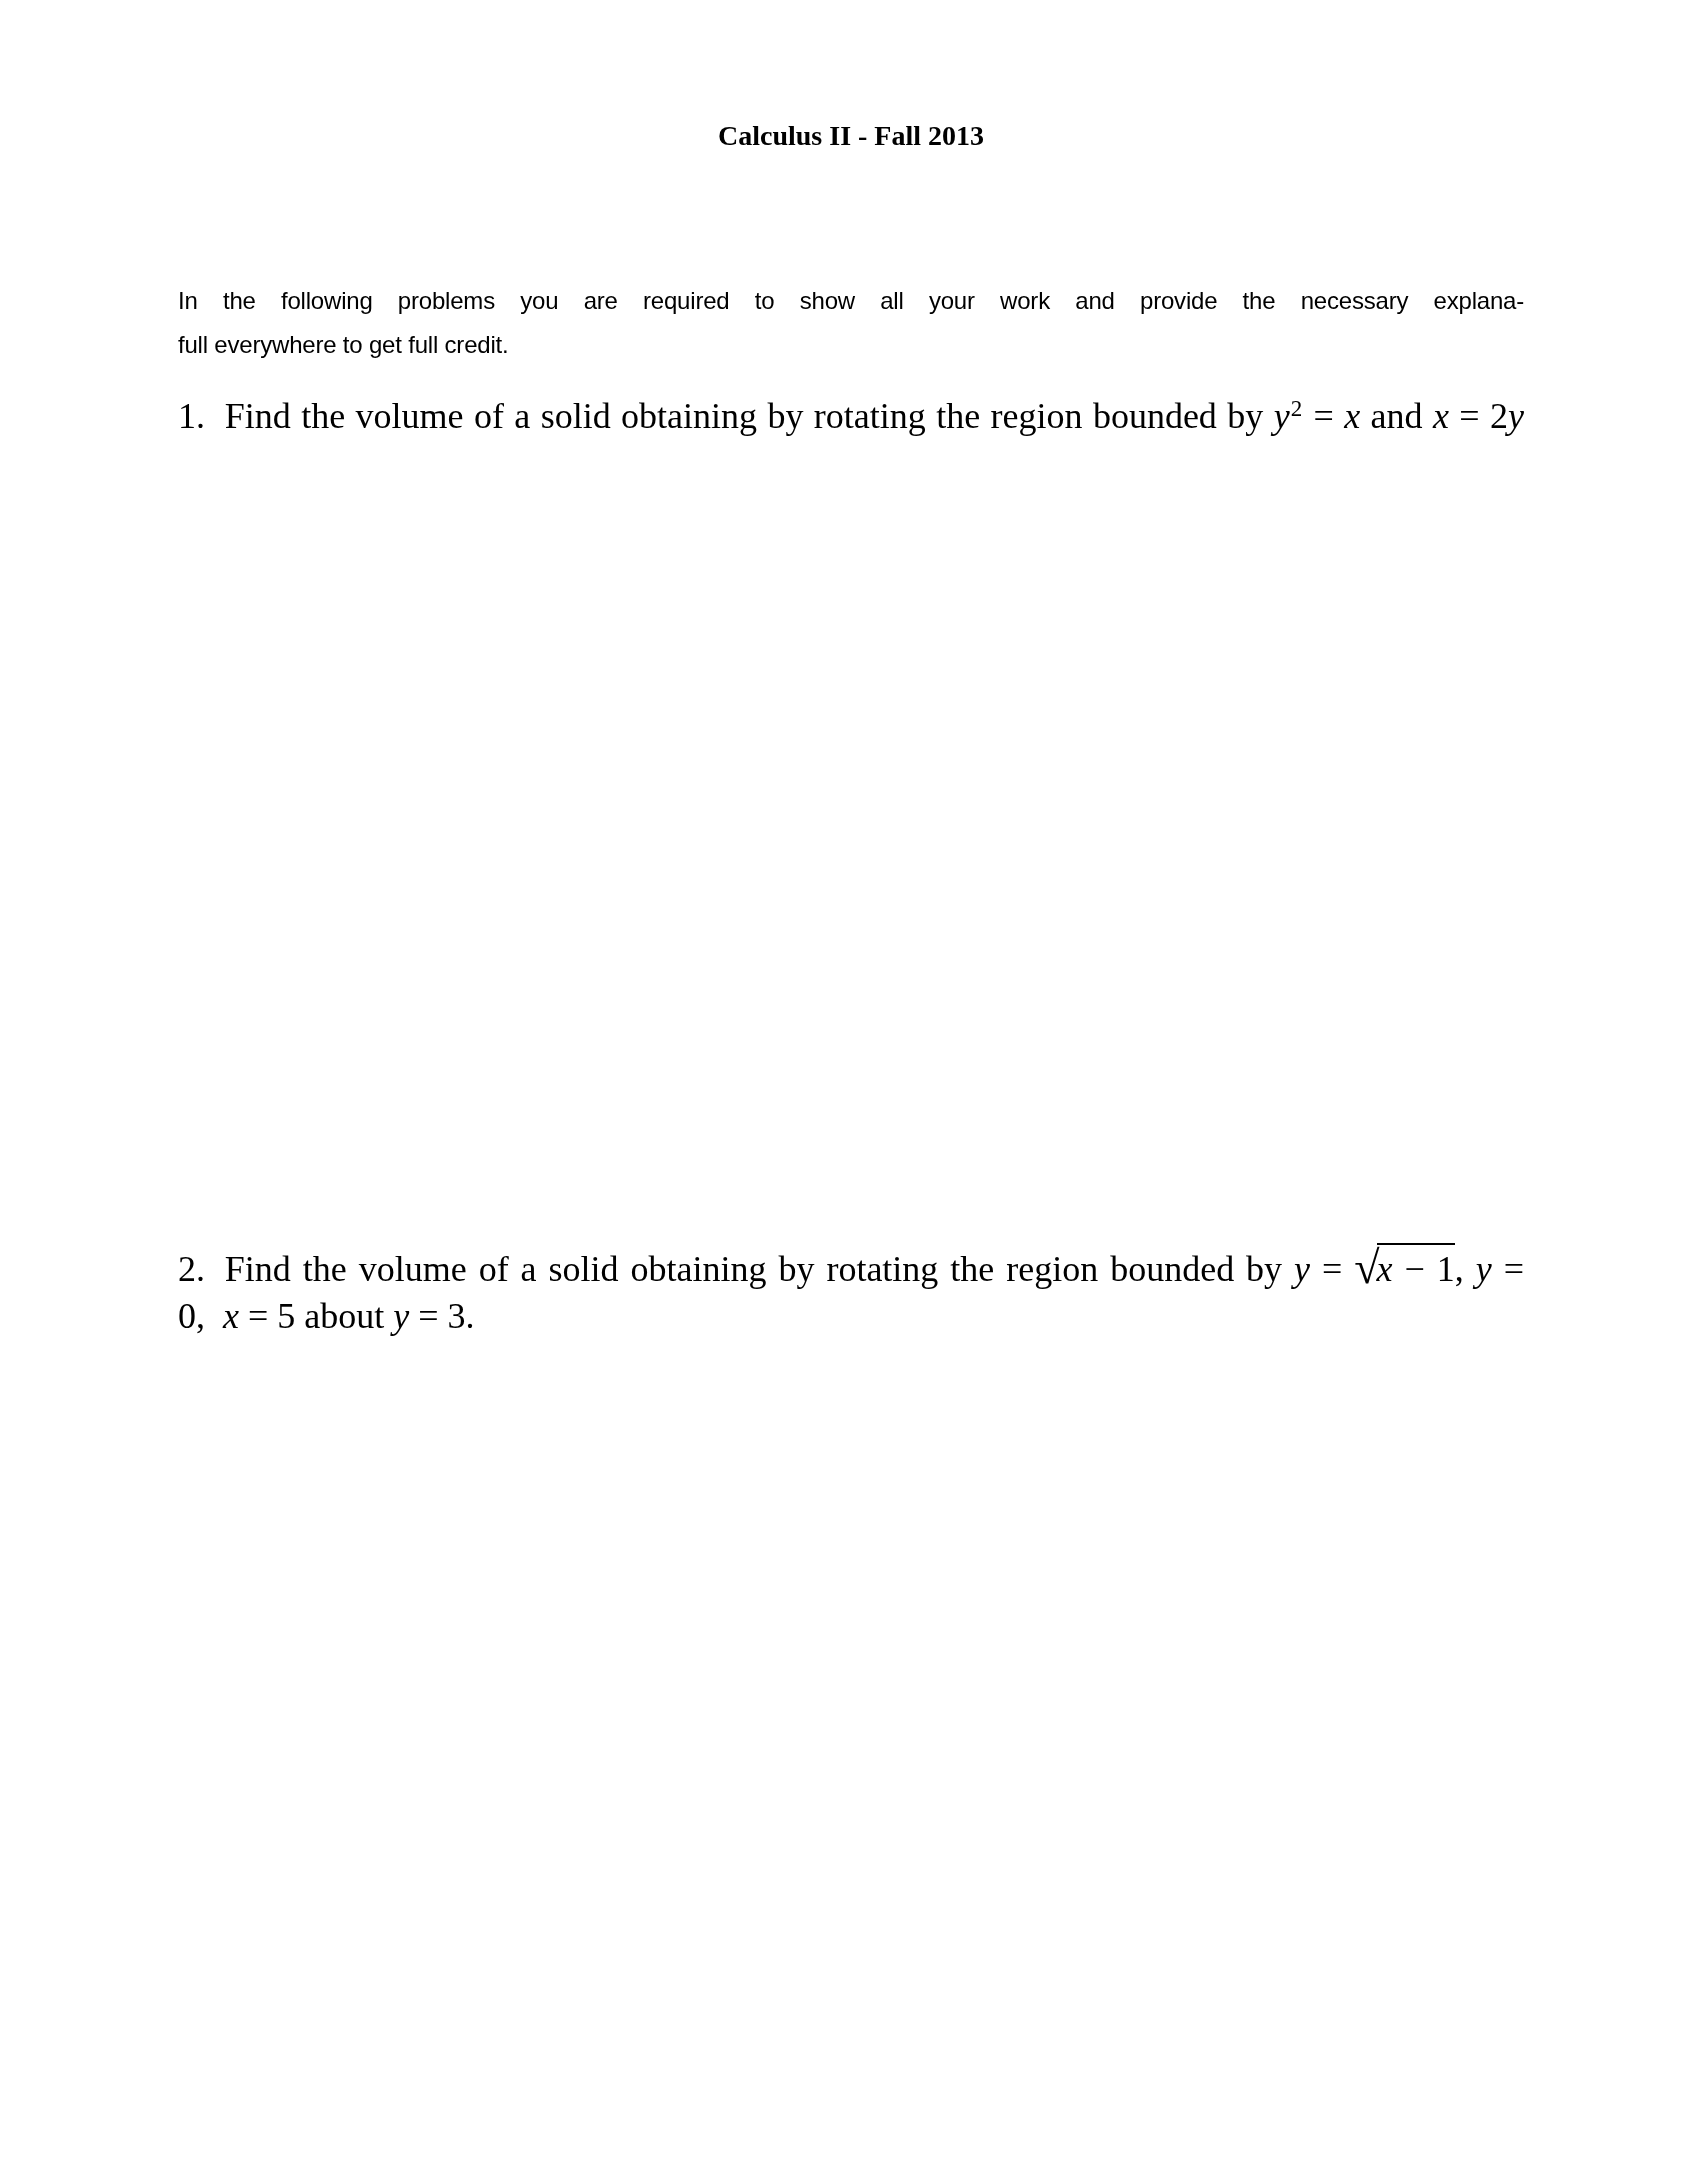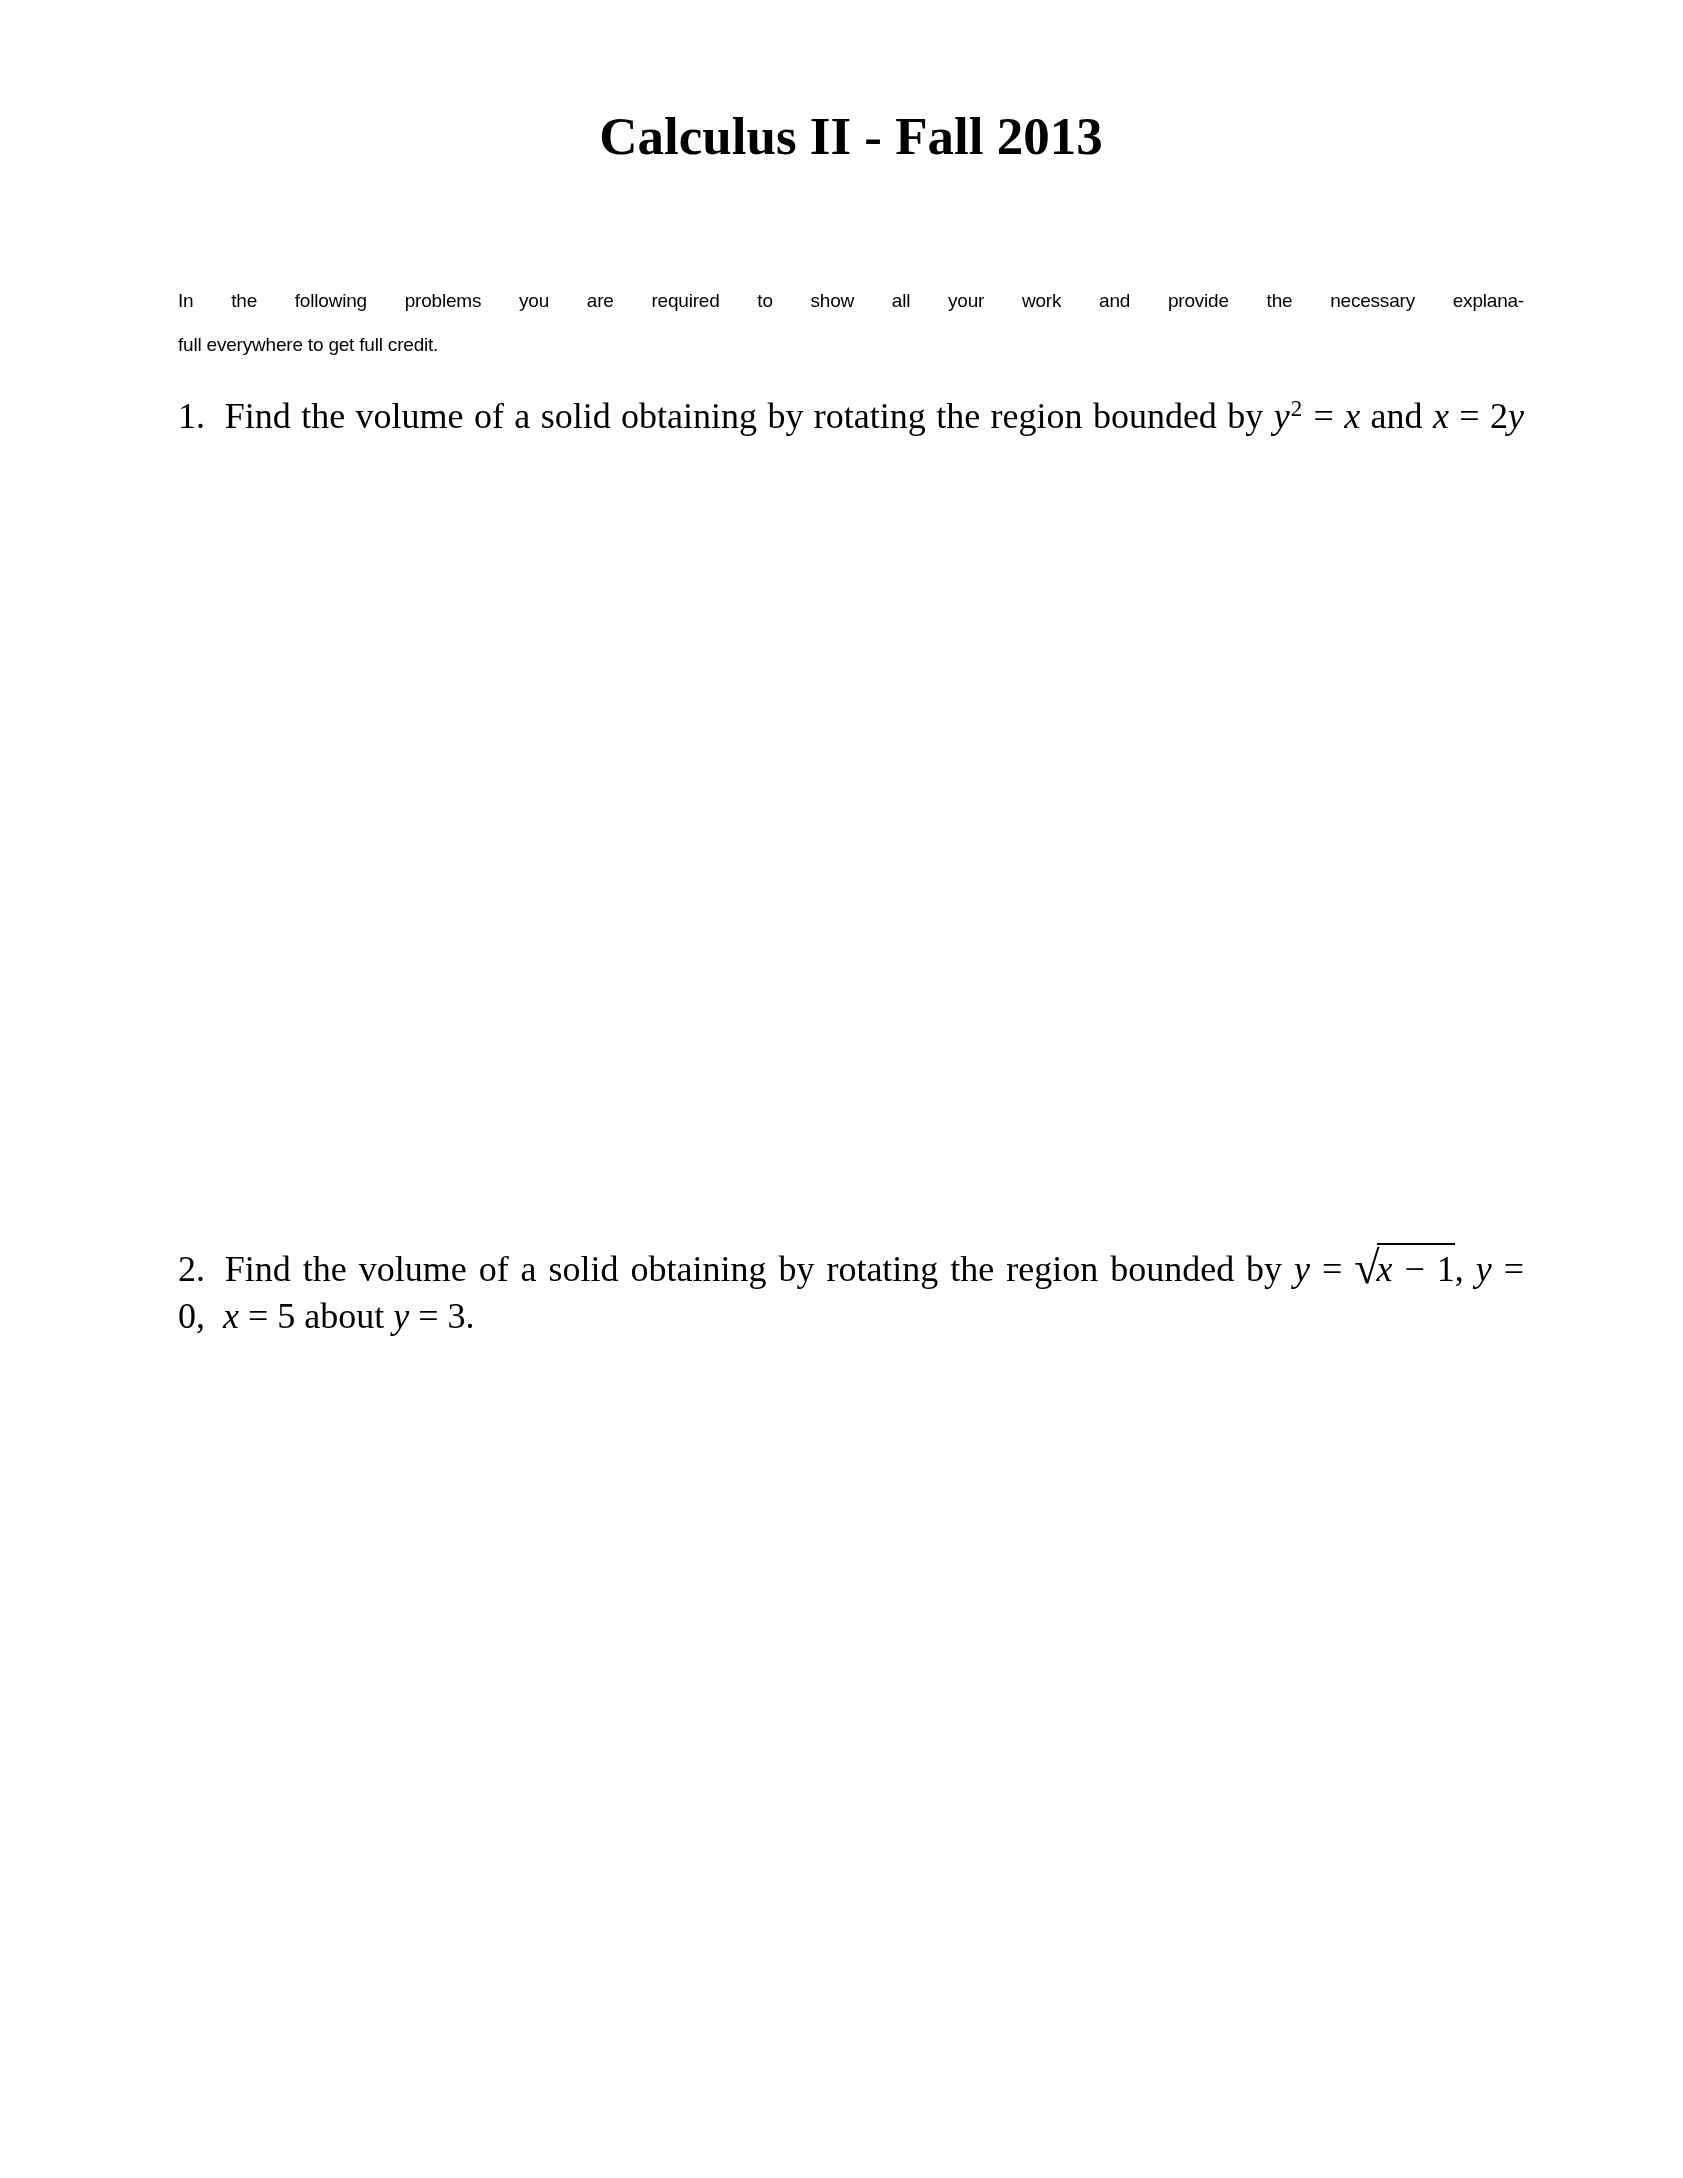--- a/index.html
+++ b/index.html
@@ -17,21 +17,21 @@
     overflow: hidden;
   }
   .doc-title {
     position: absolute;
     left: 178px;
     width: 1346px;
     top: 113px;
     margin: 0;
     text-align: center;
     font-weight: bold;
-    font-size: 53px;
+    font-size: 28px;
     line-height: 46px;
     font-family: "Liberation Serif", serif;
   }
   .doc-subtitle {
     position: absolute;
     left: 178px;
     width: 1346px;
     top: 198px;
     margin: 0;
     text-align: center;
@@ -39,21 +39,21 @@
     font-size: 35px;
     line-height: 40px;
     font-family: "Liberation Serif", serif;
   }
   .instructions {
     position: absolute;
     left: 178px;
     width: 1346px;
     top: 279px;
     font-family: "Liberation Sans", sans-serif;
-    font-size: 19px;
+    font-size: 24px;
     line-height: 44px;
     letter-spacing: -0.2px;
   }
   .problem {
     position: absolute;
     left: 178px;
     width: 1346px;
     font-size: 36px;
     line-height: 47px;
   }

